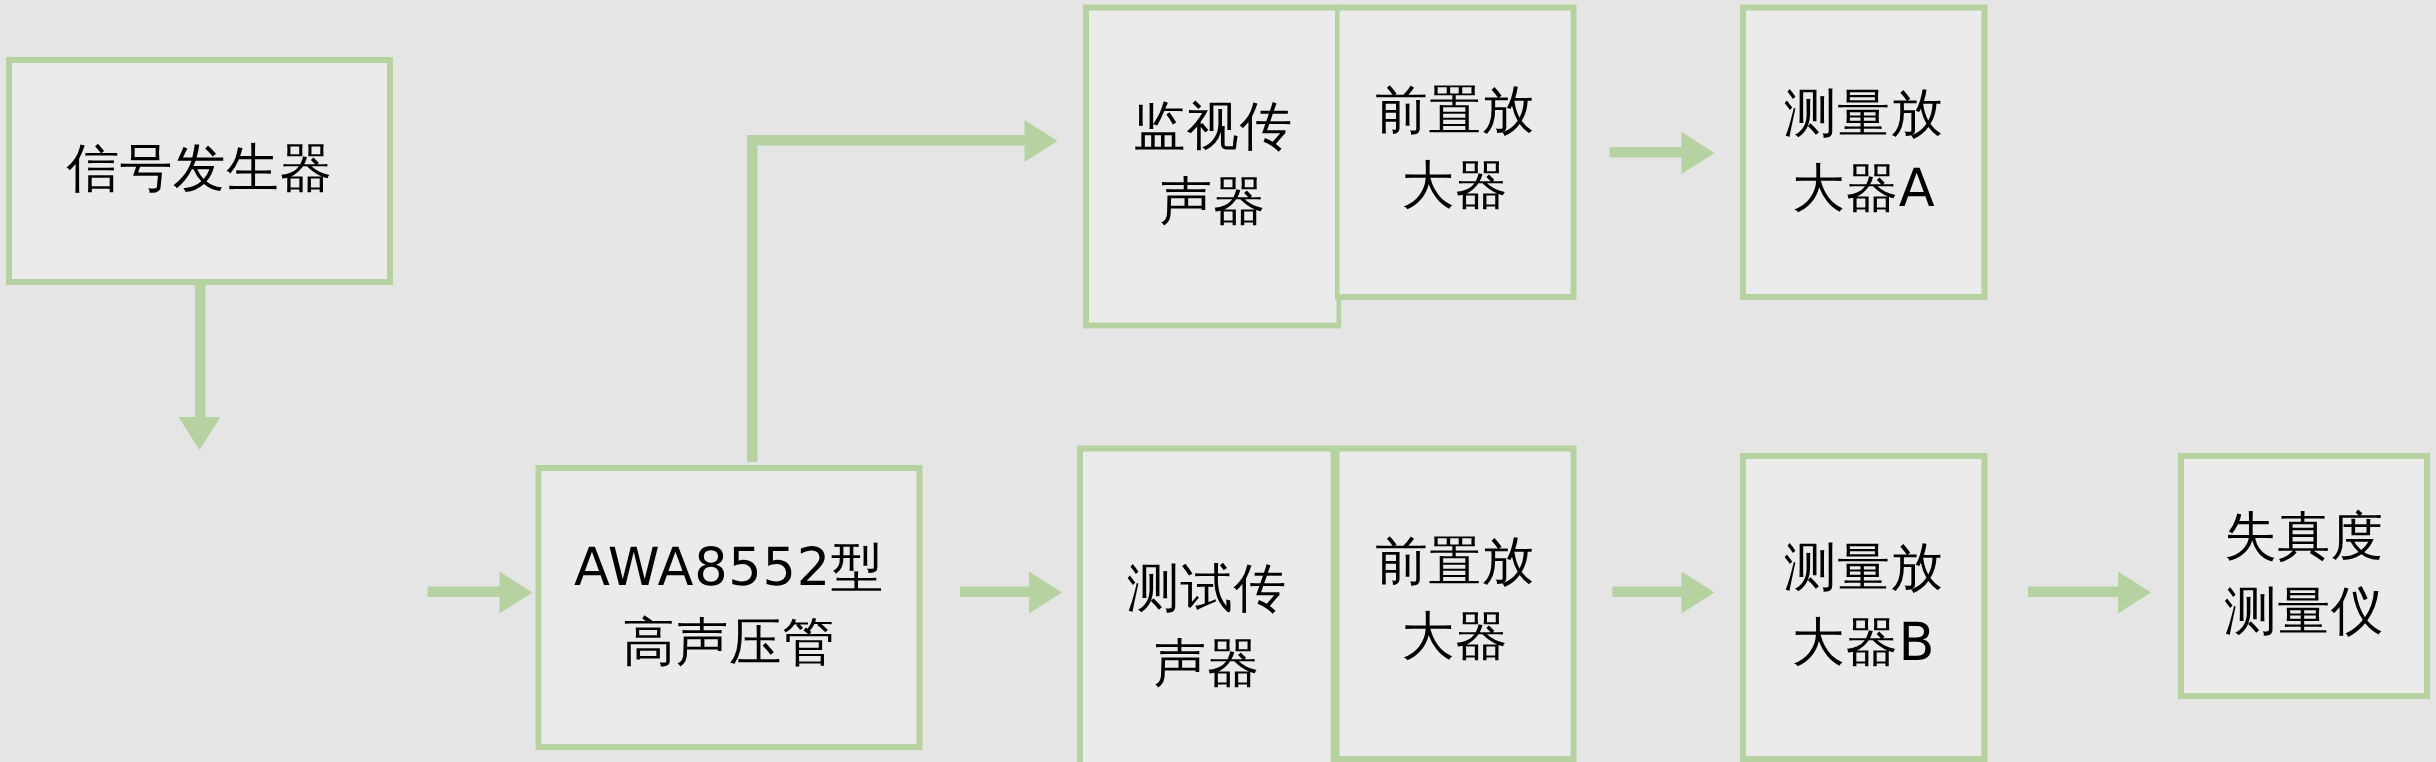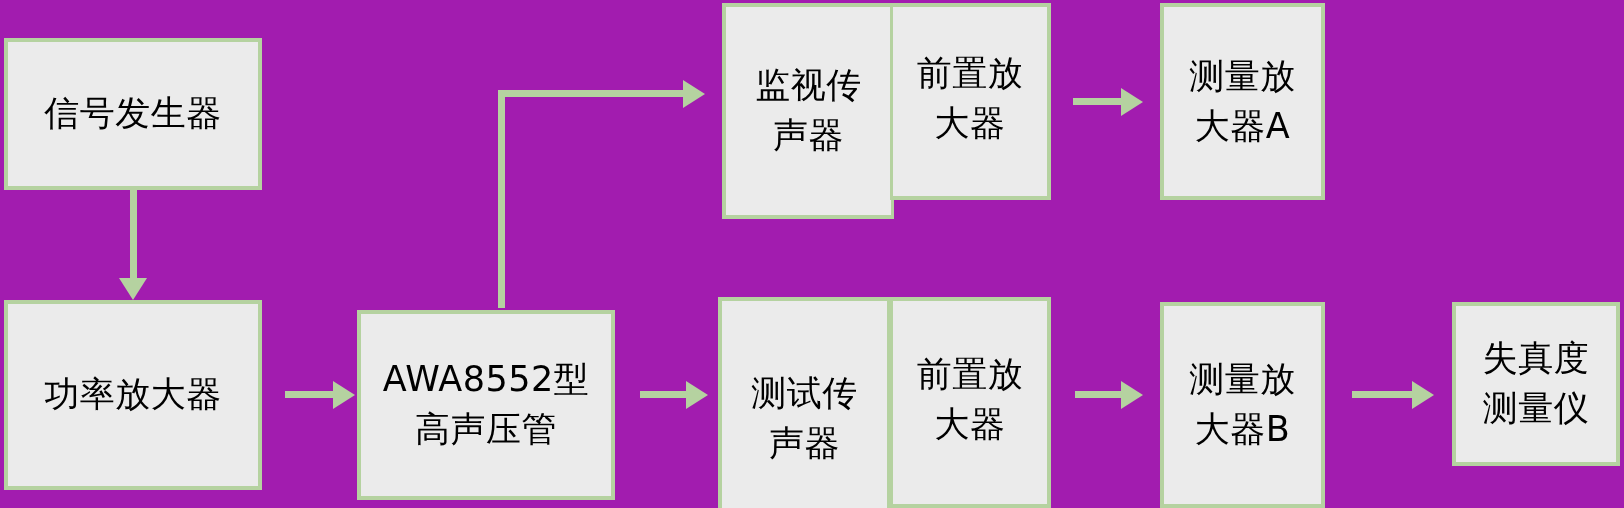--- a/index.html
+++ b/index.html
@@ -7,21 +7,21 @@
     padding: 0;
     background: #ffffff;
   }
   body {
     font-family: "DejaVu Sans", "Liberation Sans", sans-serif;
   }
   #canvas {
     position: relative;
     width: 1624px;
     height: 508px;
-    background: #a21caf;
+    background: #e5e5e5;
     overflow: hidden;
   }
   .node {
     position: absolute;
     box-sizing: border-box;
     background: #ebebeb;
     border: 4px solid #b5d2a0;
     display: flex;
     align-items: center;
     justify-content: center;
@@ -73,23 +73,20 @@
 </style>
 </head>
 <body>
 
 <div id="canvas">
 
   <div class="node" style="left:4px; top:38px; width:258px; height:152px;">
     <span>信号发生器</span>
   </div>
 
-  <div class="node" style="left:4px; top:300px; width:258px; height:190px;">
-    <span>功率放大器</span>
-  </div>
 
   <div class="node" style="left:357px; top:310px; width:258px; height:190px;text-align:center;">
     <span>AWA8552型
 高声压管</span>
   </div>
 
   <div class="node pair-left" style="left:722px; top:3px; width:172px; height:216px;text-align:center;">
     <span>监视传
 声器</span>
   </div>

